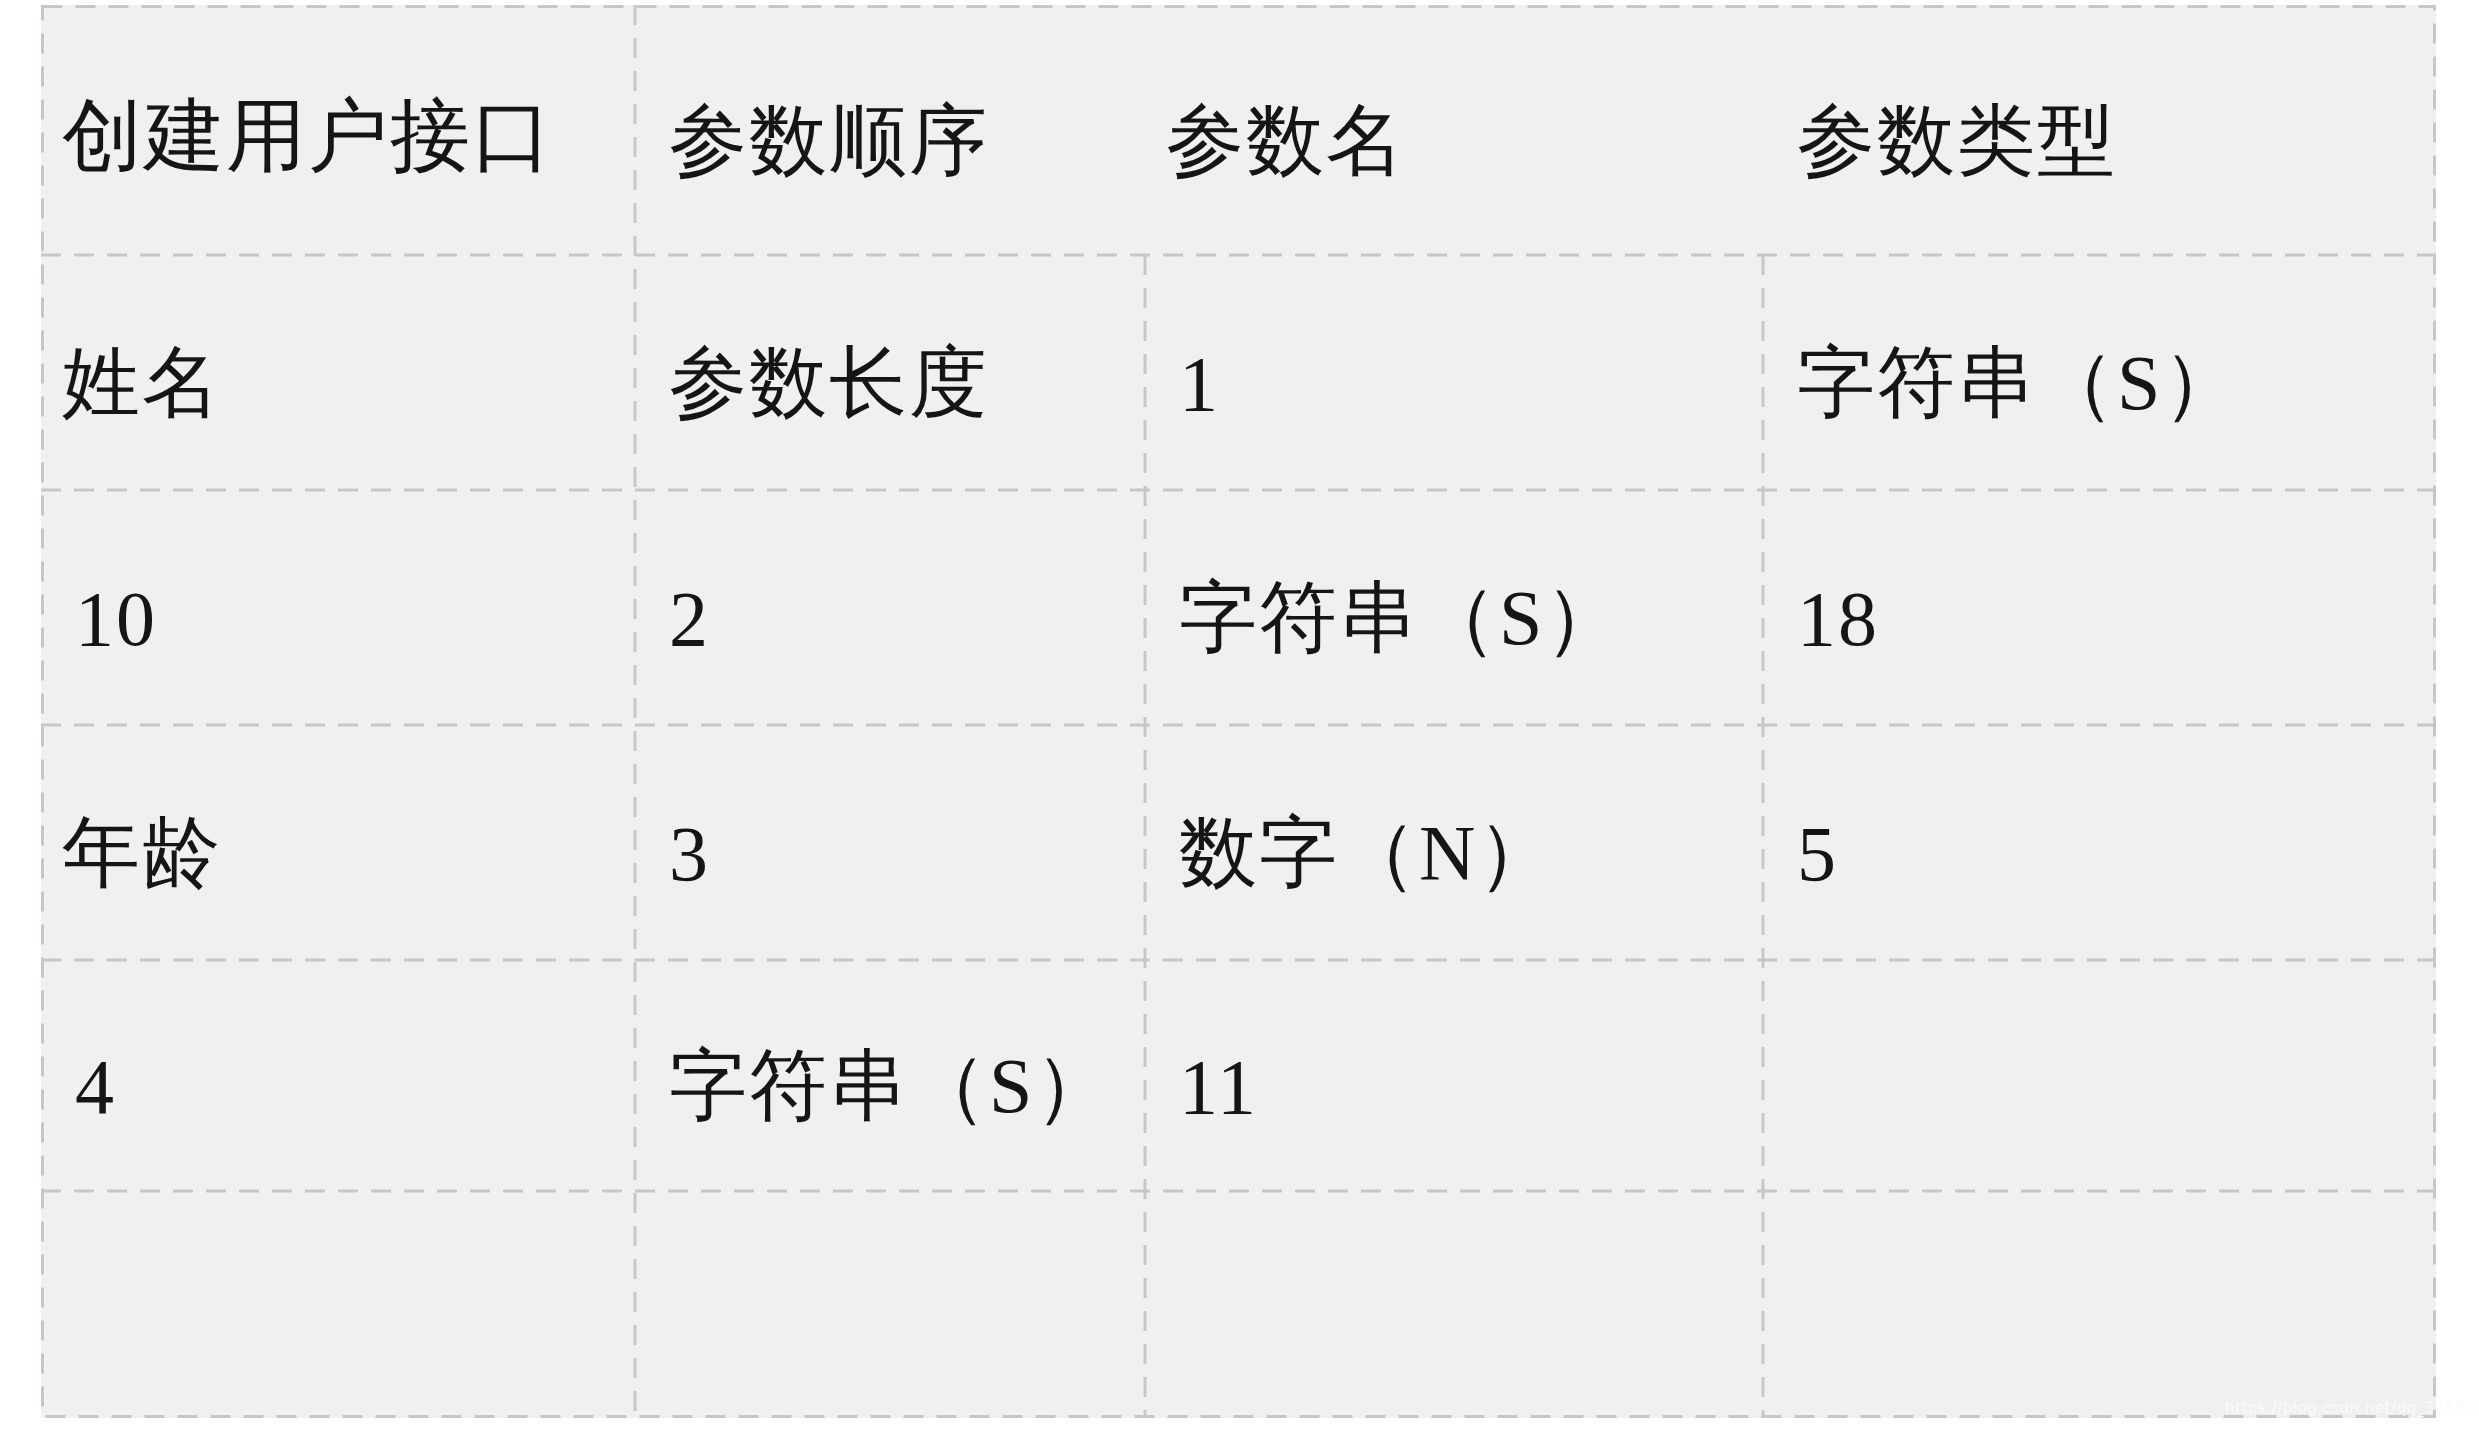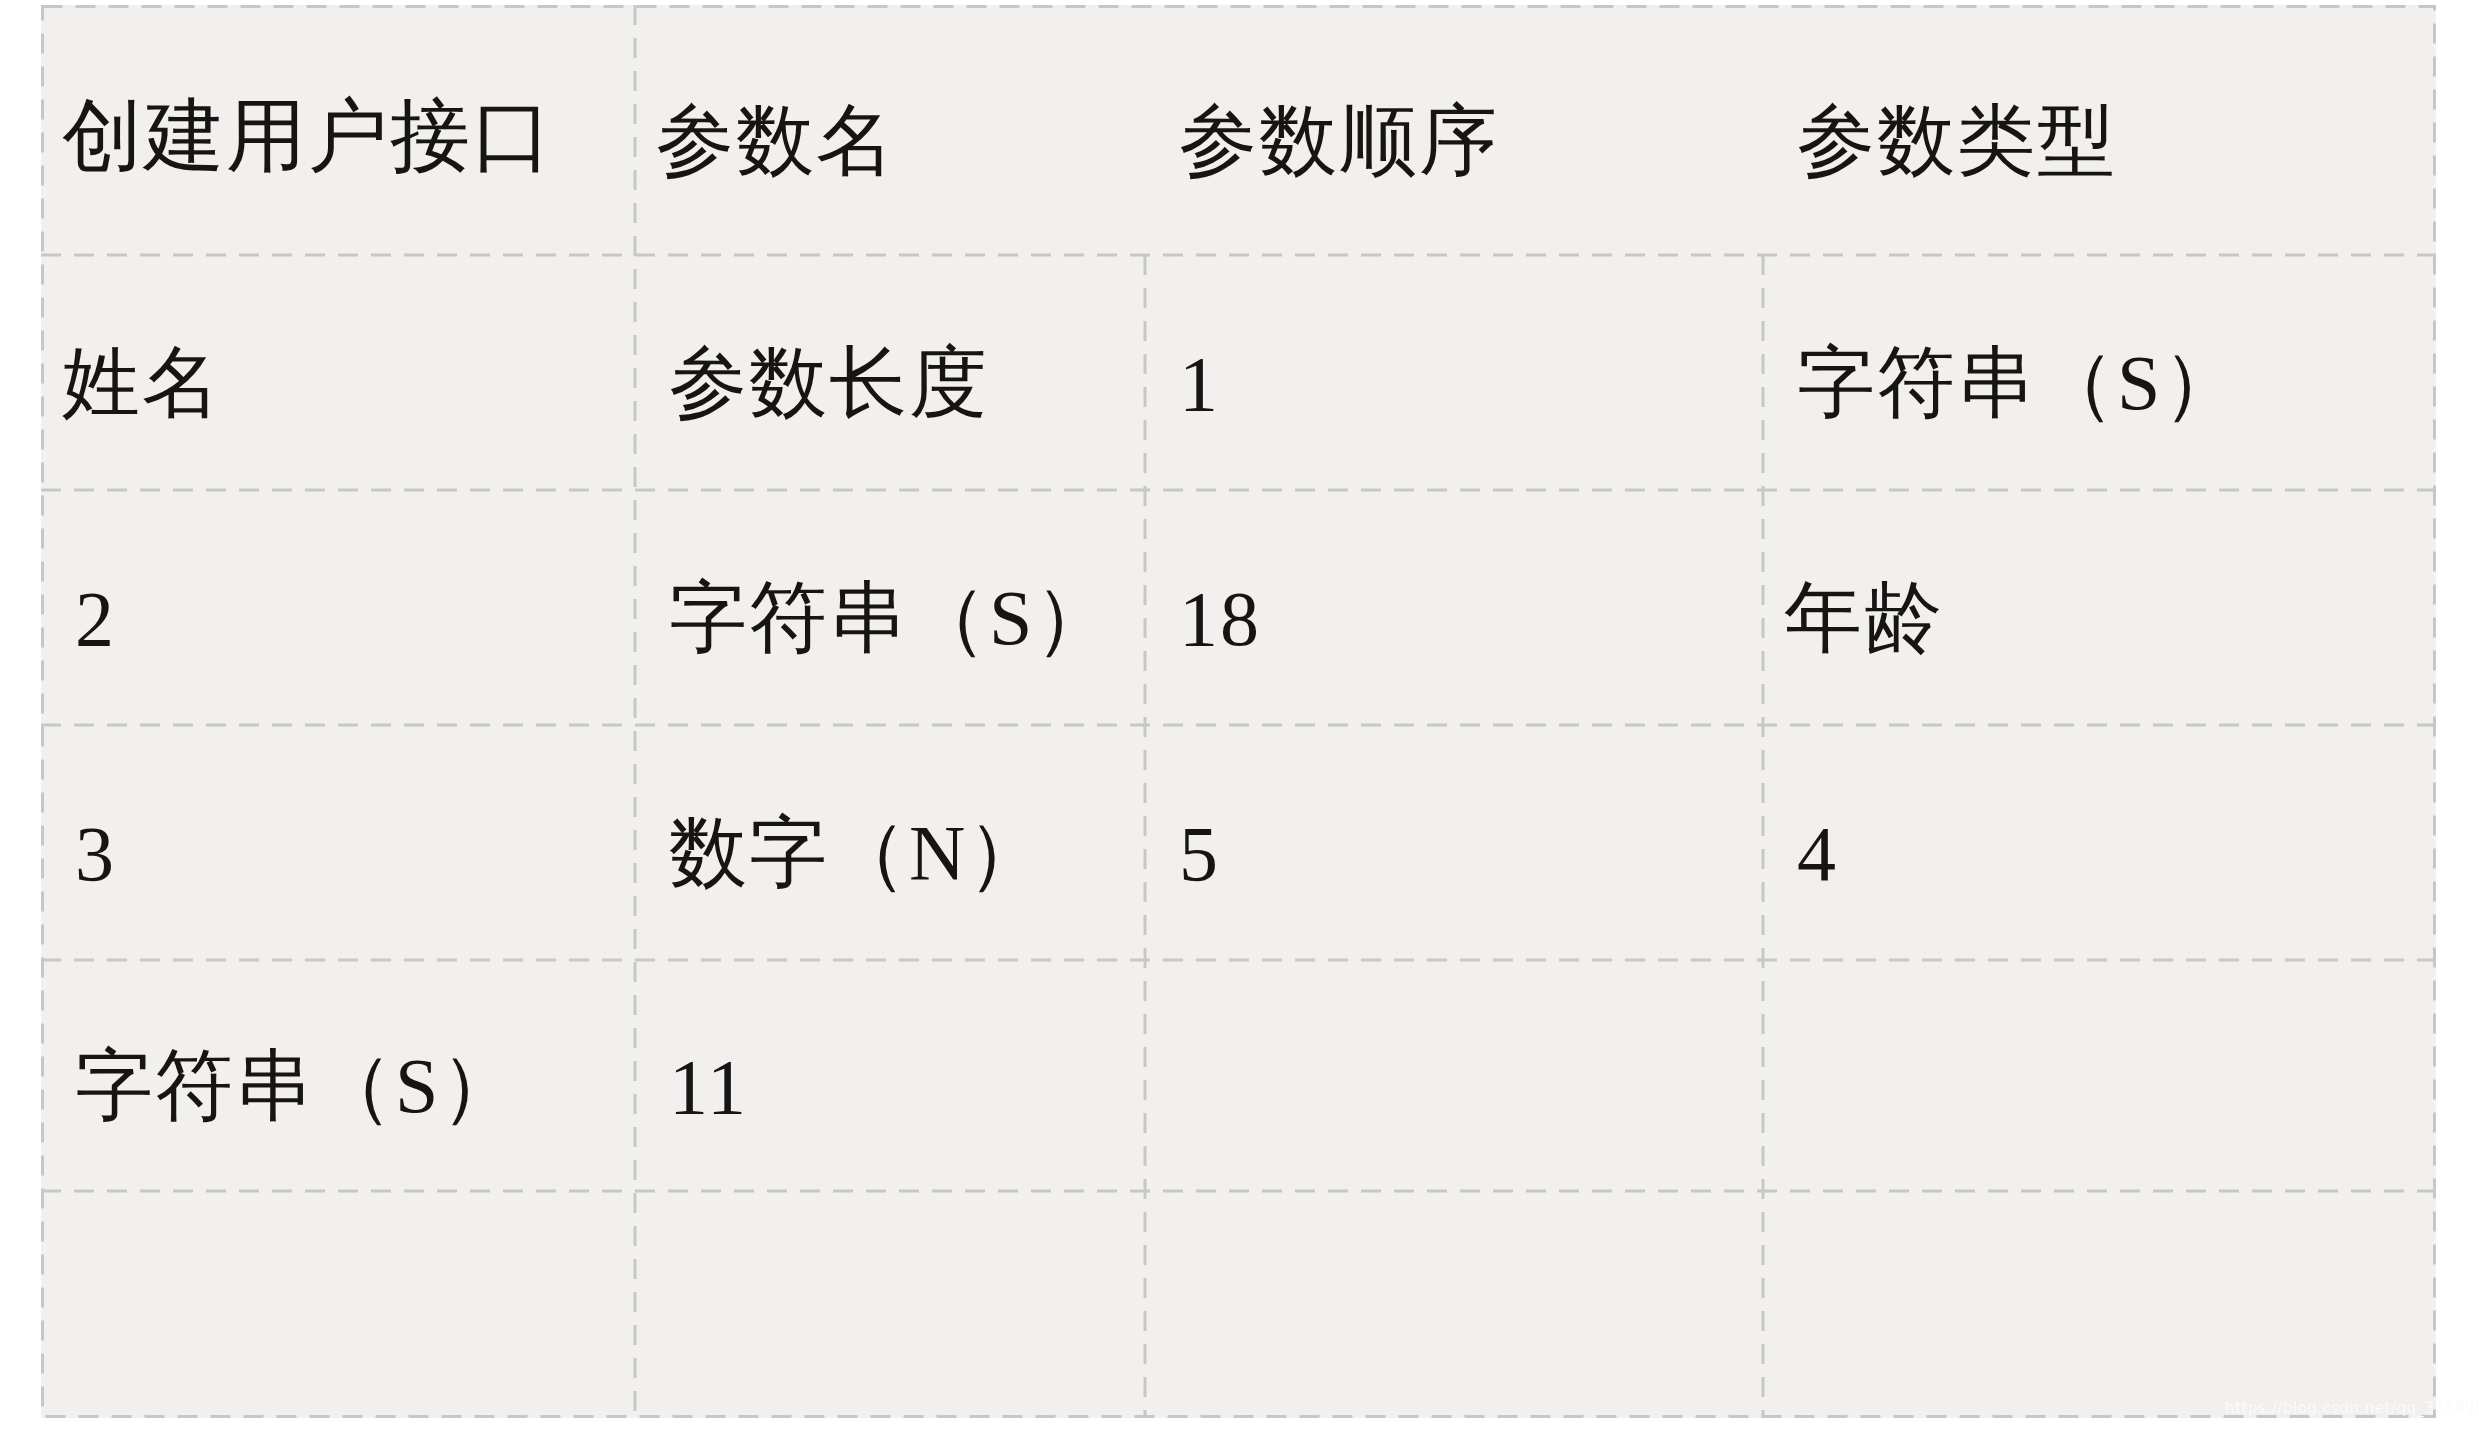--- a/index.html
+++ b/index.html
@@ -92,28 +92,29 @@
         <line x1="0" y1="720" x2="2395" y2="720"></line>
         <line x1="0" y1="955" x2="2395" y2="955"></line>
         <line x1="0" y1="1186" x2="2395" y2="1186"></line>
       </g>
     </svg>
 
     <div class="grid">
 
       <div class="cell first-col row1">创建用户接口</div>
 
+      <div class="cell">参数顺序</div>
       <div class="cell first-col">参数名</div>
-      <div class="cell">参数顺序</div>
       <div class="cell">参数类型</div>
       <div class="cell first-col">姓名</div>
 
       <div class="cell">参数长度</div>
       <div class="cell">1</div>
       <div class="cell">字符串（S）</div>
+      <div class="cell">10</div>
 
       <div class="cell">2</div>
       <div class="cell">字符串（S）</div>
       <div class="cell">18</div>
 
       <div class="cell first-col">年龄</div>
       <div class="cell">3</div>
       <div class="cell">数字（N）</div>
       <div class="cell">5</div>
 

